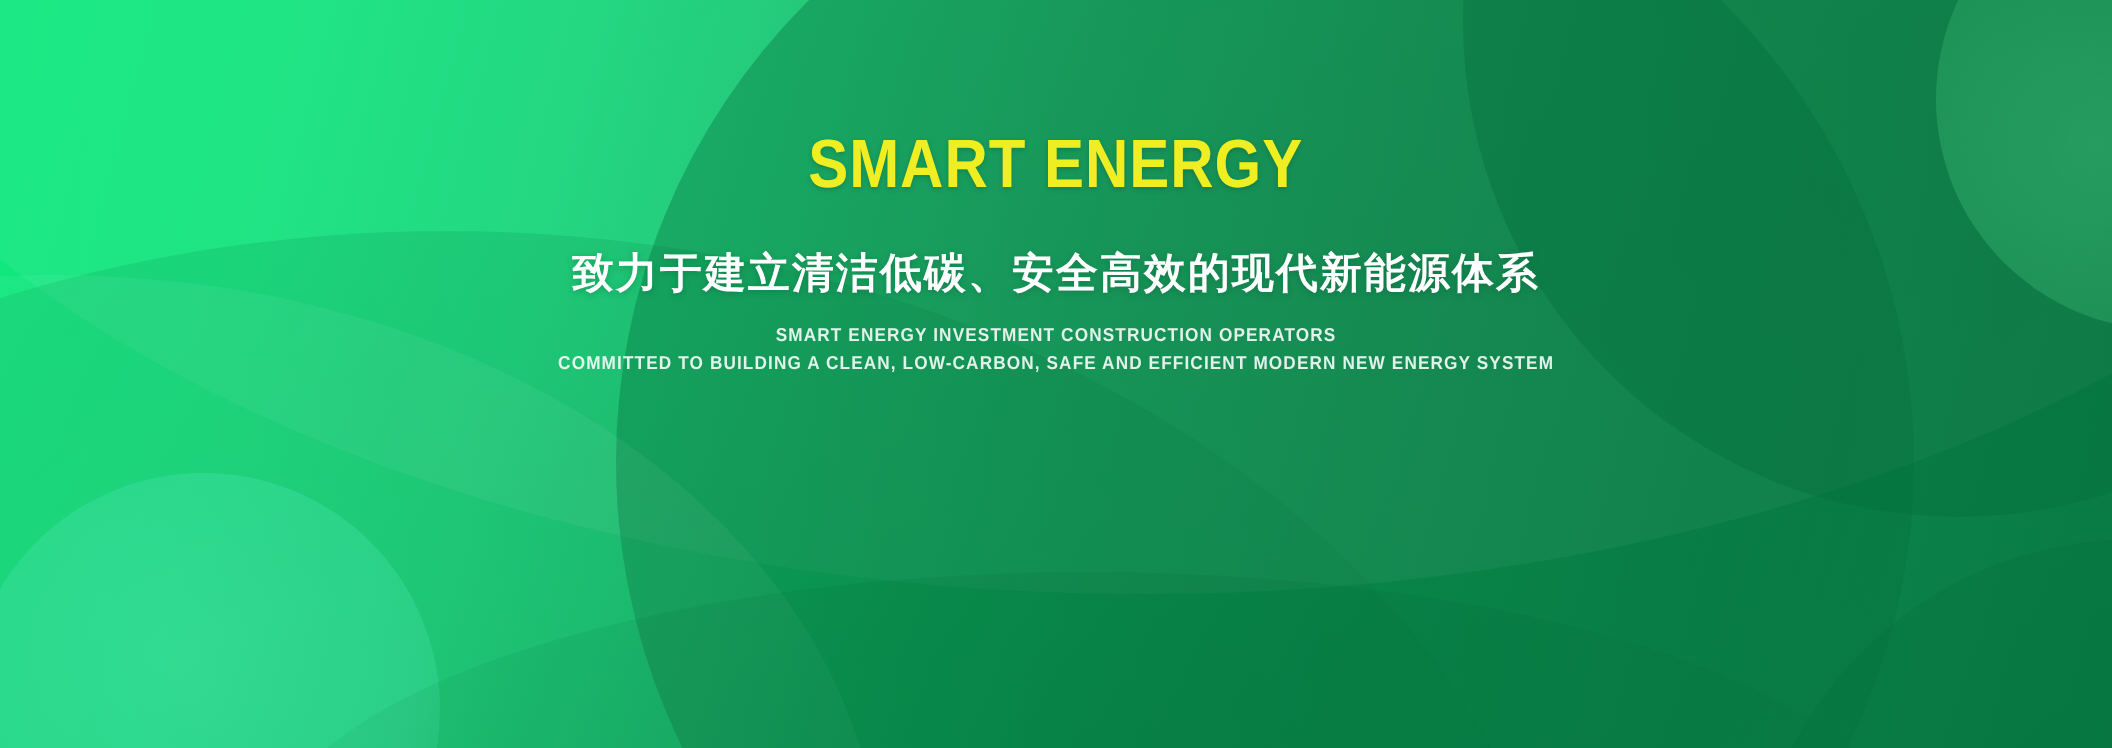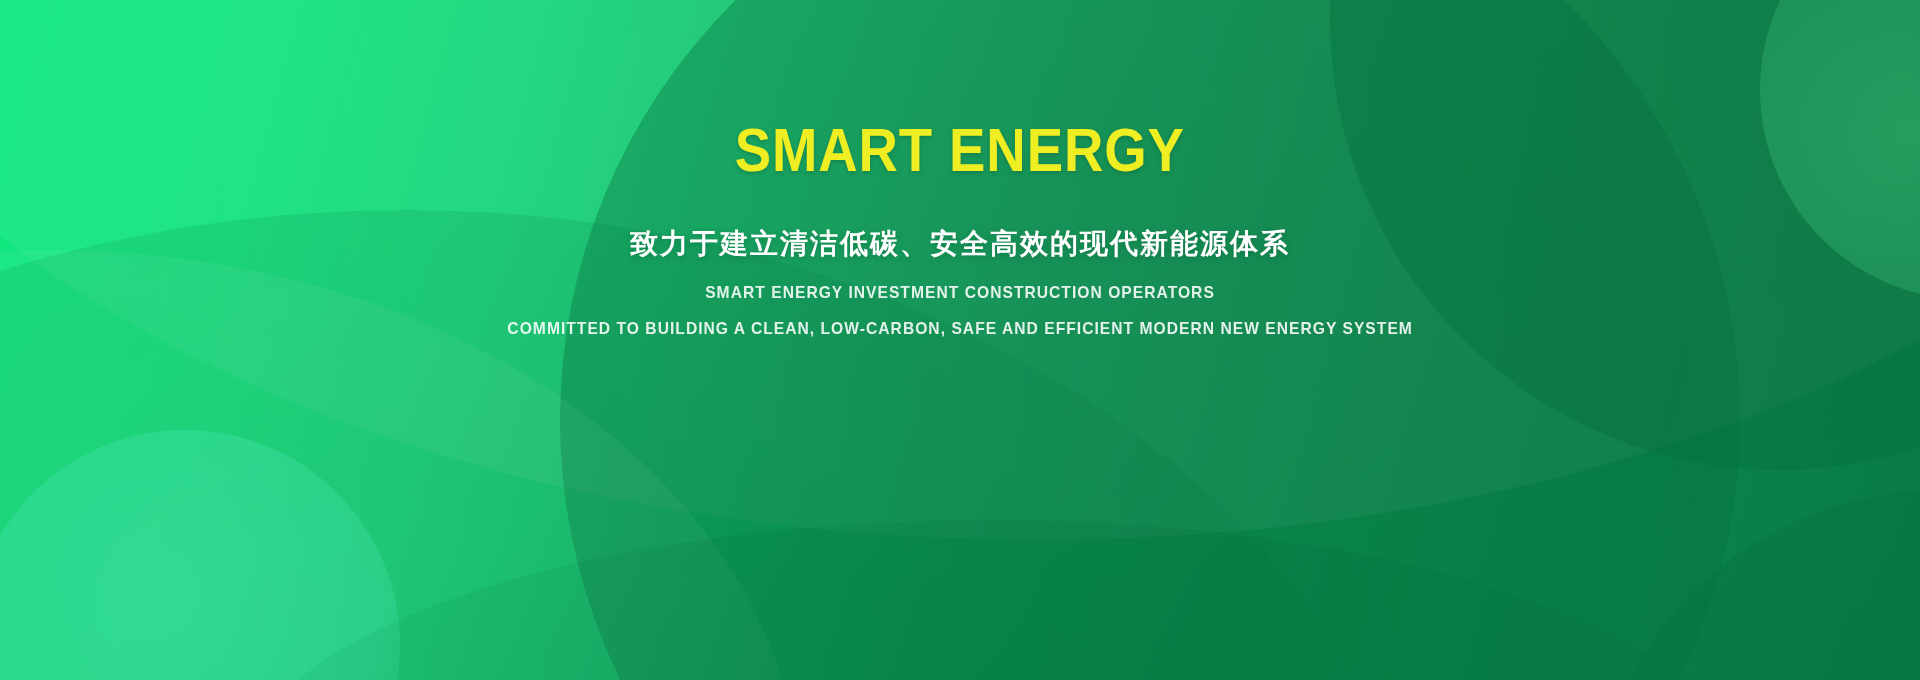--- a/index.html
+++ b/index.html
@@ -169,36 +169,36 @@
     font-weight: 700;
     letter-spacing: 2px;
     color: #ffffff;
     margin: 6px 0 0 0;
     text-shadow: 0 3px 7px rgba(0,70,35,0.30);
     white-space: nowrap;
   }
 
   .subtitle-cn {
     font-family: "Liberation Sans", "DejaVu Sans", sans-serif;
-    font-size: 28px;
+    font-size: 38px;
     line-height: 1.2;
     font-weight: 700;
     letter-spacing: 2px;
     color: #ffffff;
     margin: 46px 0 0 0;
     text-shadow: 0 2px 6px rgba(0,70,35,0.28);
     white-space: nowrap;
   }
 
   .tagline-block {
     margin-top: 22px;
     display: flex;
     flex-direction: column;
     align-items: center;
-    gap: 16px;
+    gap: 5px;
   }
   .tagline-en {
     font-family: "Liberation Sans Narrow", "Liberation Sans", "DejaVu Sans Condensed", sans-serif;
     font-size: 17px;
     font-weight: 700;
     letter-spacing: 1.1px;
     color: rgba(255,255,255,0.88);
     transform: scaleX(0.92);
     white-space: nowrap;
     margin: 0;

